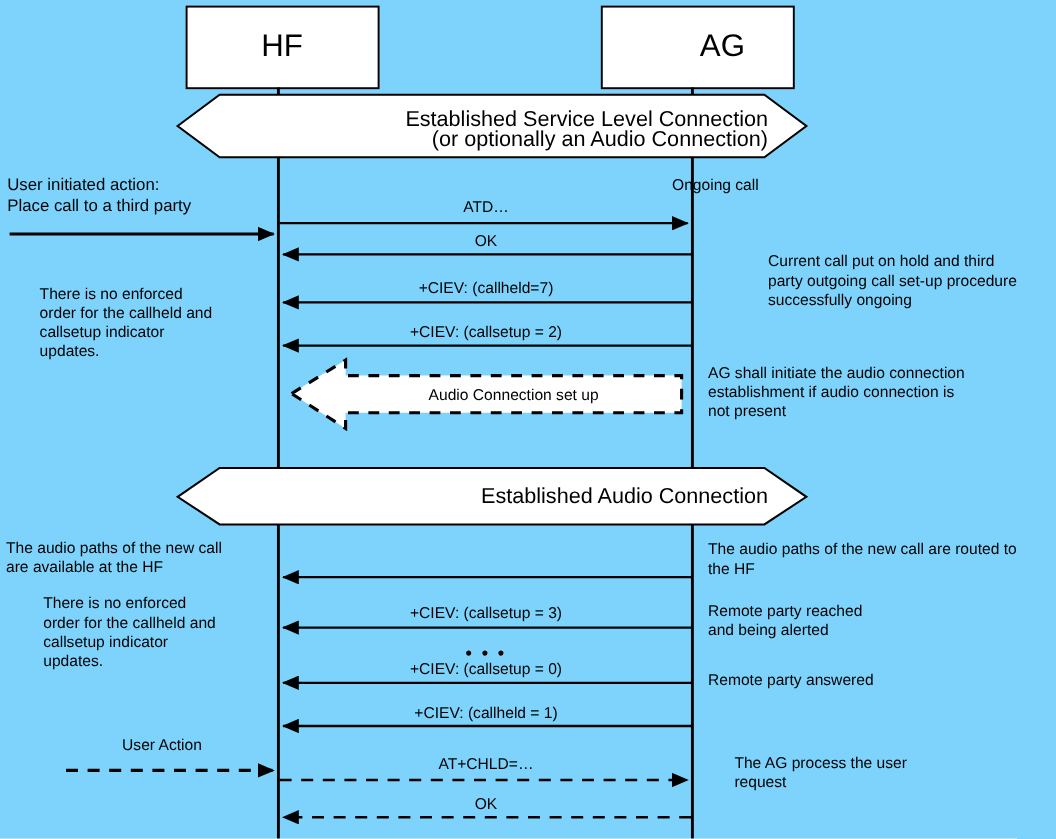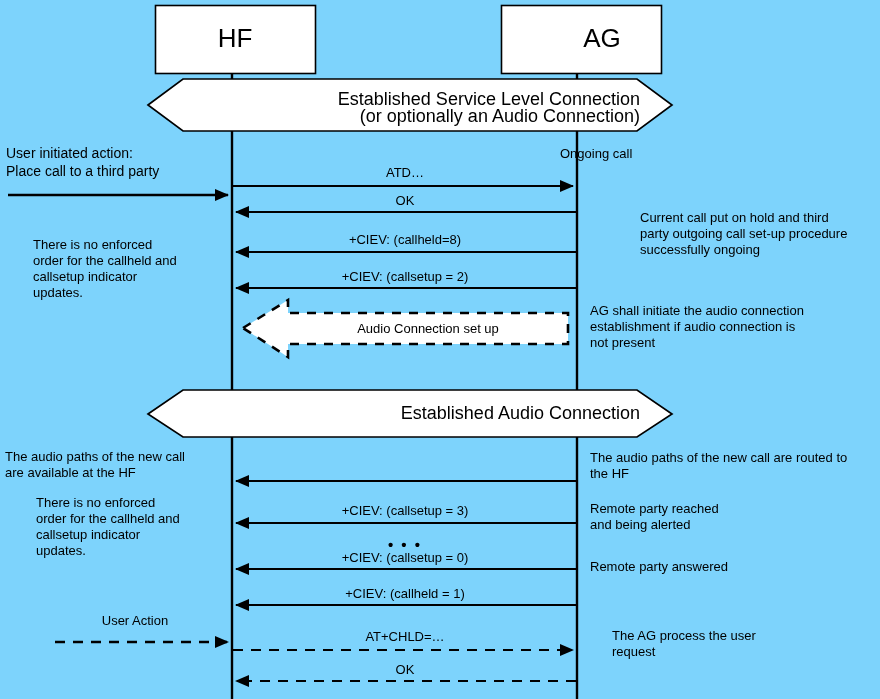--- a/index.html
+++ b/index.html
@@ -125,21 +125,21 @@
 
   <div class="lane-title" style="left:155px; top:25px; width:160px;">HF</div>
   <div class="lane-title" style="left:501px; top:25px; width:160px;margin-left:21px;">AG</div>
 
   <div class="band-label" style="left:180px; top:91px; width:460px;">Established Service Level Connection</div>
   <div class="band-label" style="left:180px; top:108px; width:460px;">(or optionally an Audio Connection)</div>
   <div class="band-label" style="left:180px; top:405px; width:460px;">Established Audio Connection</div>
 
   <div class="msg-label" style="left:233px; top:165px; width:344px;">ATD…</div>
   <div class="msg-label" style="left:233px; top:193px; width:344px;">OK</div>
-  <div class="msg-label" style="left:233px; top:232px; width:344px;">+CIEV: (callheld=8)</div>
+  <div class="msg-label" style="left:233px; top:232px; width:344px;">+CIEV: (callheld=7)</div>
   <div class="msg-label" style="left:233px; top:269px; width:344px;">+CIEV: (callsetup = 2)</div>
   <div class="msg-label" style="left:288px; top:321px; width:280px;">Audio Connection set up</div>
   <div class="msg-label" style="left:233px; top:503px; width:344px;">+CIEV: (callsetup = 3)</div>
   <div class="ellipsis-label" style="left:233px; top:540px; width:344px;">• • •</div>
   <div class="msg-label" style="left:233px; top:550px; width:344px;">+CIEV: (callsetup = 0)</div>
   <div class="msg-label" style="left:233px; top:586px; width:344px;">+CIEV: (callheld = 1)</div>
   <div class="msg-label" style="left:233px; top:629px; width:344px;">AT+CHLD=…</div>
   <div class="msg-label" style="left:233px; top:662px; width:344px;">OK</div>
 
   <div class="note note-big" style="left:6px; top:144px; width:225px;">User initiated action:

